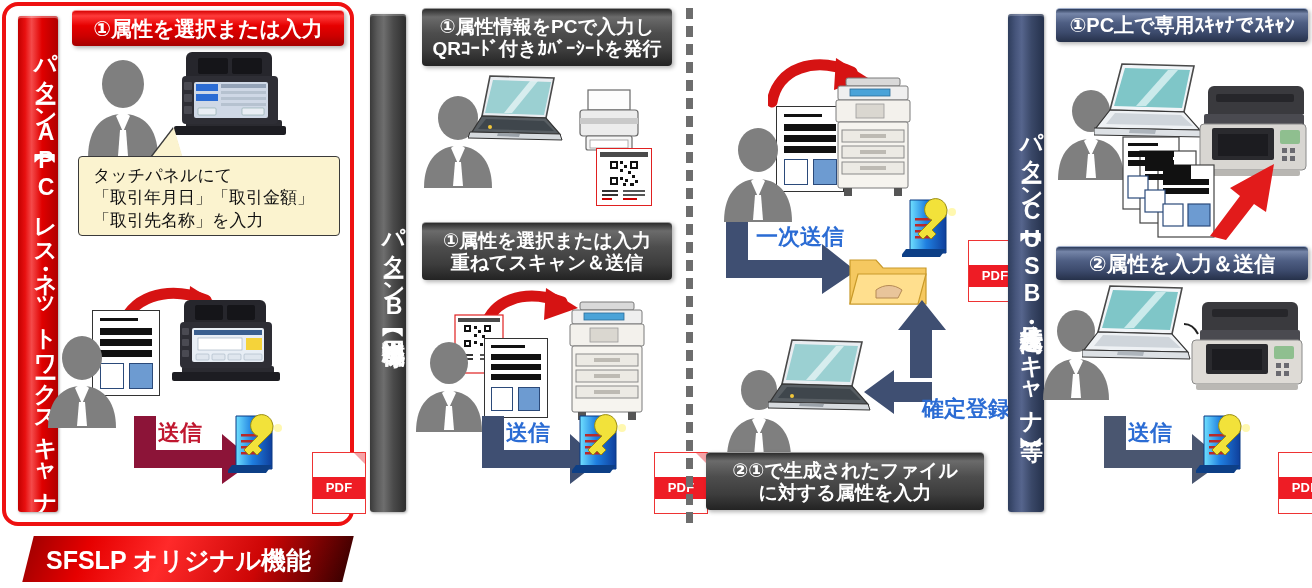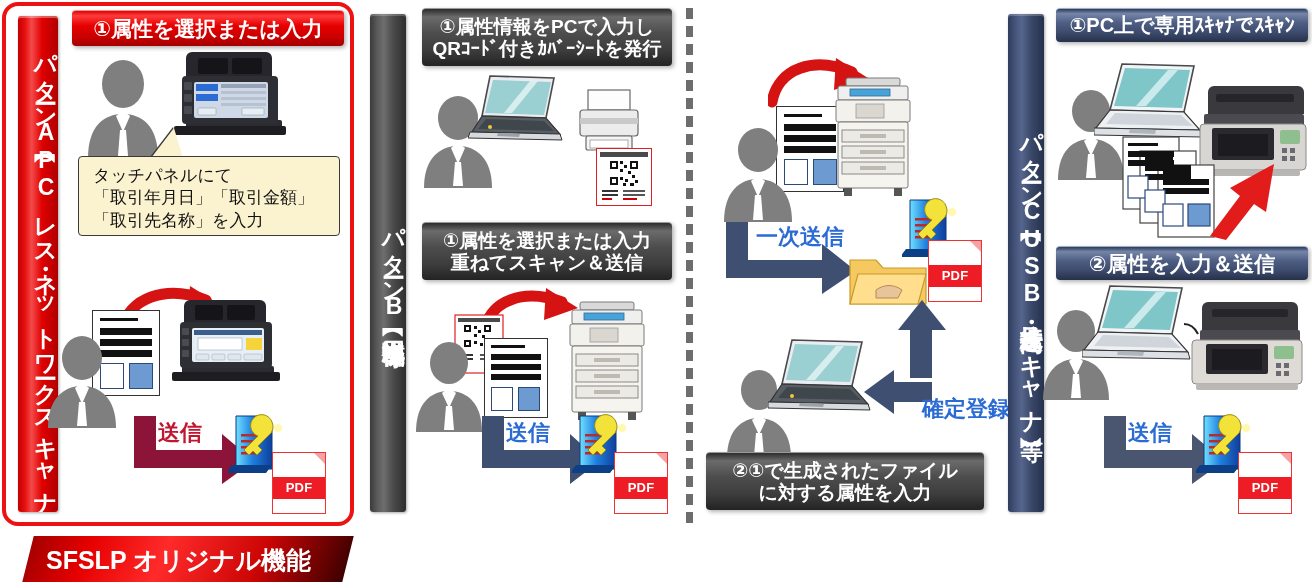--- a/index.html
+++ b/index.html
@@ -103,21 +103,21 @@
   
   .doc {
     position: absolute; background: #fff; border: 1.5px solid #333;
   }
   .doc .bar { position: absolute; background: #111; }
   .doc .sqw { position: absolute; background: #fff; border: 1.5px solid #2b4a7a; }
   .doc .sqb { position: absolute; background: #6d9bd1; border: 1.5px solid #2b4a7a; }
 
   
   .pdficon {
-    position: absolute; background: #ffffff; border: 1.5px solid #e33;
+    position: absolute; background: #ffffff; border: 1.5px solid #e33; margin-left: 40px;
   }
   .pdficon .band {
     position: absolute; left: 0; right: 0; background: #ee1c25;
     color: #fff; font-size: 13px; font-weight: bold; text-align: center;
     letter-spacing: .2px;
   }
   .pdficon .fold {
     position: absolute; right: 0; top: 0; width: 0; height: 0;
     border-left: 11px solid transparent; border-top: 11px solid #f5a3a7;
   }

